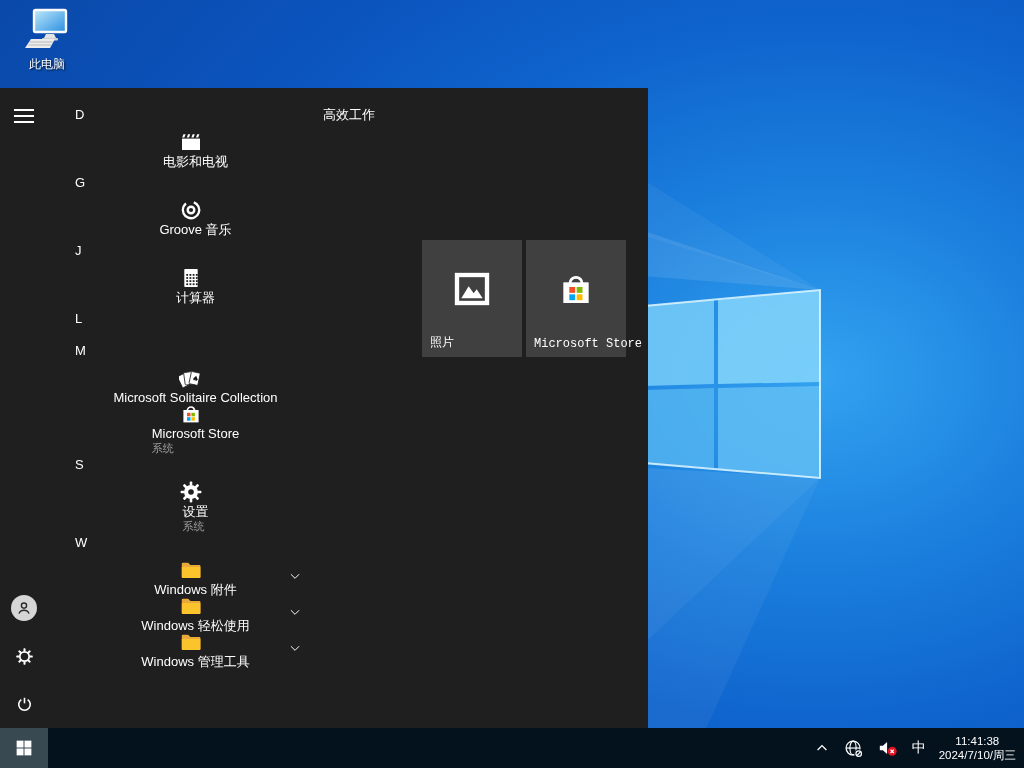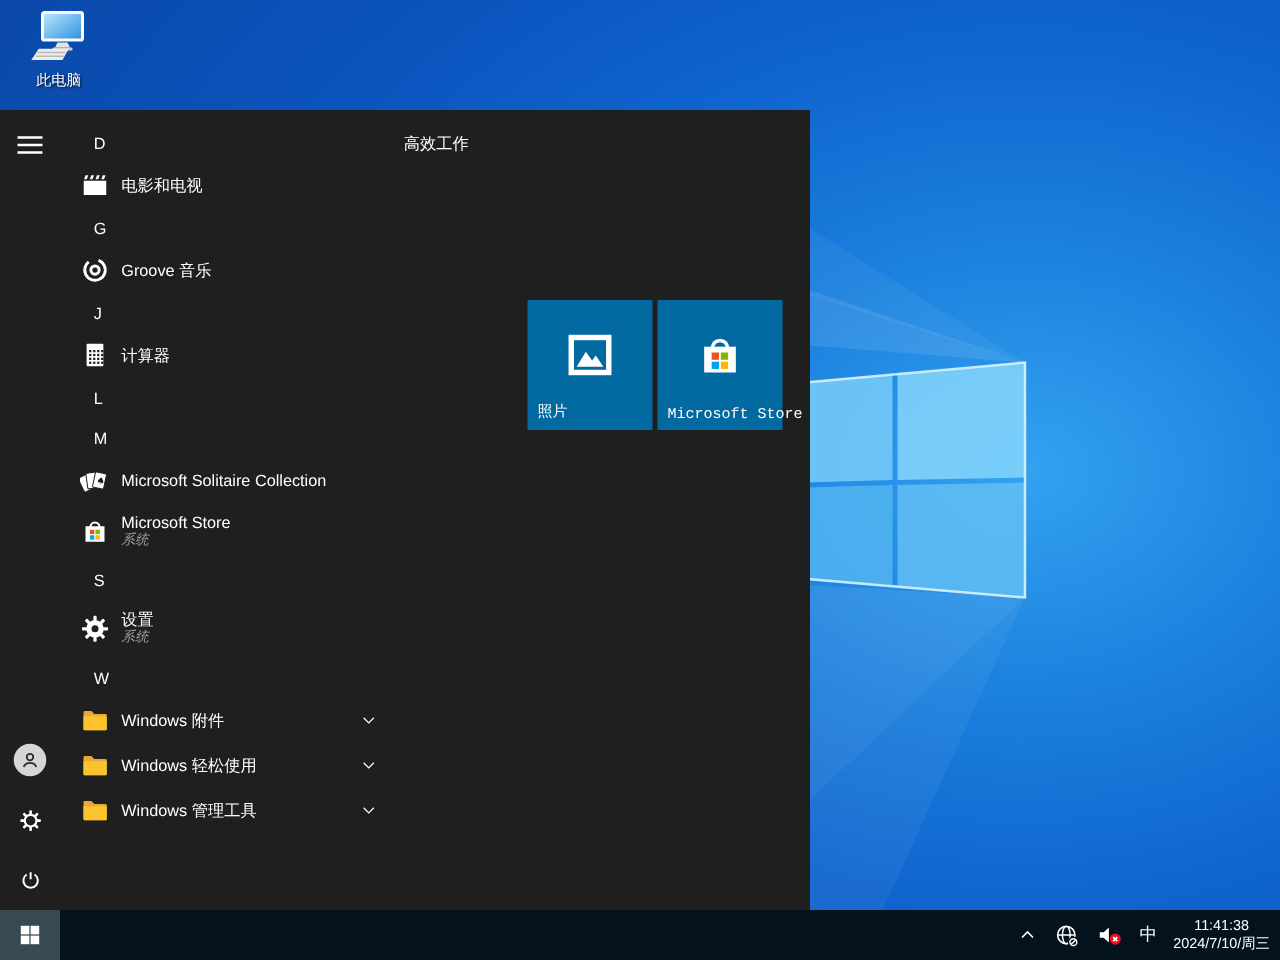--- a/index.html
+++ b/index.html
@@ -32,33 +32,33 @@
   .rail-btn.power { bottom:0; }
   .hamburger-glyph { display:flex; flex-direction:column; gap:4px; }
   .hamburger-glyph i { display:block; width:20px; height:2px; background:#fff; }
   .avatar-circle { width:26px; height:26px; border-radius:50%; background:#d6d6d6;
     display:flex; align-items:center; justify-content:center; }
 
   .apps { width:270px; flex:0 0 270px; padding-top:10px; overflow:hidden; }
   .section-letter { height:32px; display:flex; align-items:center; padding-left:27px;
     font-size:13px; color:#fff; cursor:pointer; }
   .app-row { position:relative; height:36px; display:flex; align-items:center;
-    padding-left:16px; cursor:pointer; }
+    padding-left:16px; cursor:pointer;flex-direction:column; }
   .app-row.two-line { height:46px; }
   .app-row .app-icon { width:24px; height:24px; flex:0 0 24px;
     display:flex; align-items:center; justify-content:center; }
   .app-row .app-text { margin-left:9px; line-height:15px; }
   .app-row .app-label { font-size:13px; color:#fff; white-space:nowrap; }
-  .app-row .app-sublabel { font-size:11px; color:#9e9e9e;font-style:italic; }
+  .app-row .app-sublabel { font-size:11px; color:#9e9e9e; }
   .app-row .row-chevron { position:absolute; left:240px; top:50%; margin-top:-7px;
     width:14px; height:14px; }
 
   .tiles-area { position:relative; flex:1 1 auto;font-family:Liberation Mono, monospace; }
   .tile-group-title { position:absolute; left:5px; top:18px; font-size:13px; color:#fff; }
-  .tile { position:absolute; top:152px; width:100px; height:104px; background:#0369a1;
+  .tile { position:absolute; top:152px; width:100px; height:117px; background:#404040;
     cursor:pointer; }
   .tile .tile-icon { position:absolute; left:50%; top:42%; transform:translate(-50%,-50%); }
   .tile .tile-label { position:absolute; left:8px; bottom:6px; font-size:12px; color:#fff;
     white-space:nowrap; }
   .tile.t0 { left:104px; }
   .tile.t1 { left:208px; }
 
   
   .taskbar { position:absolute; left:0; top:728px; width:1024px; height:40px;
     background:#04121d; display:flex; align-items:stretch; }

